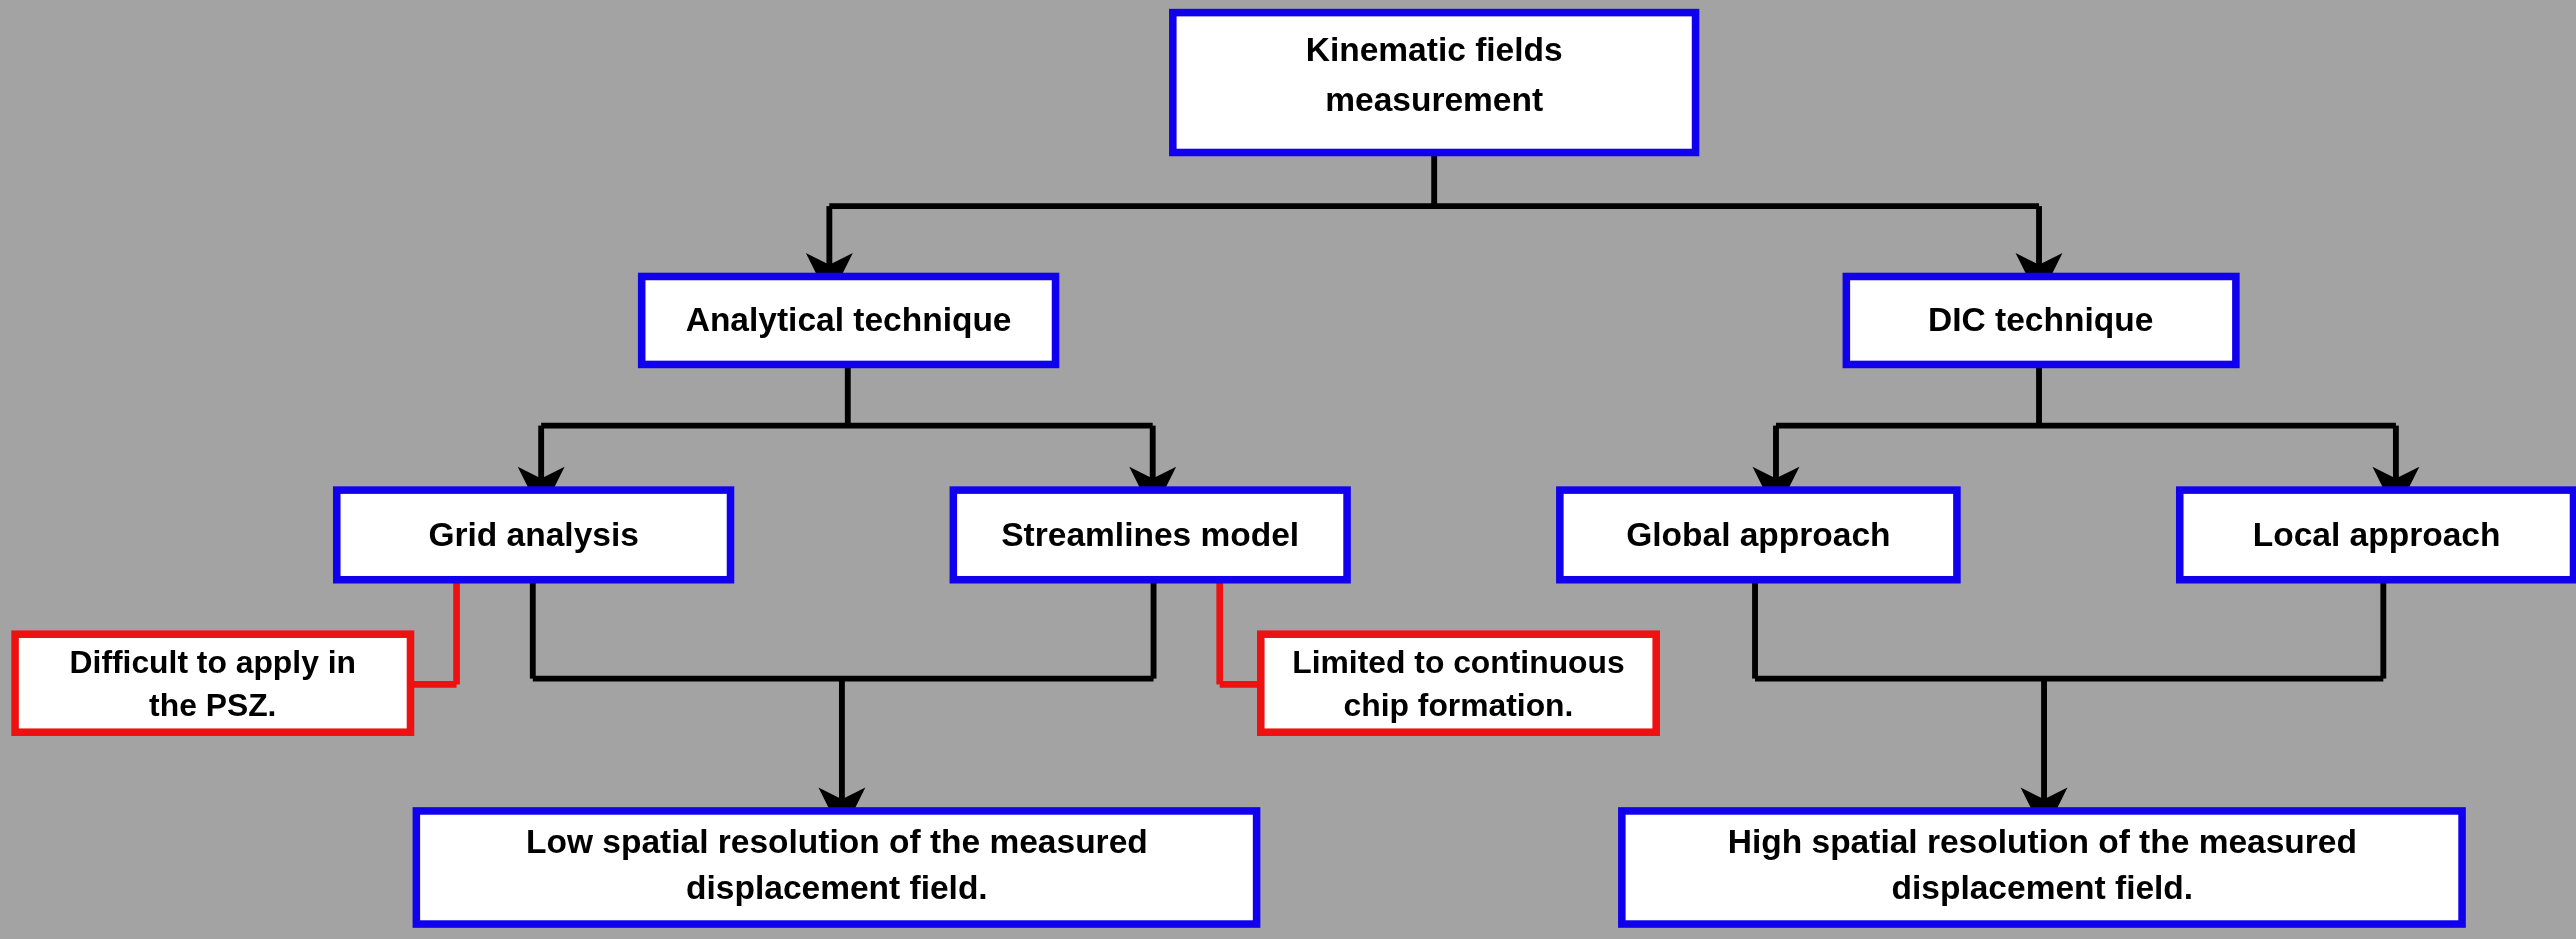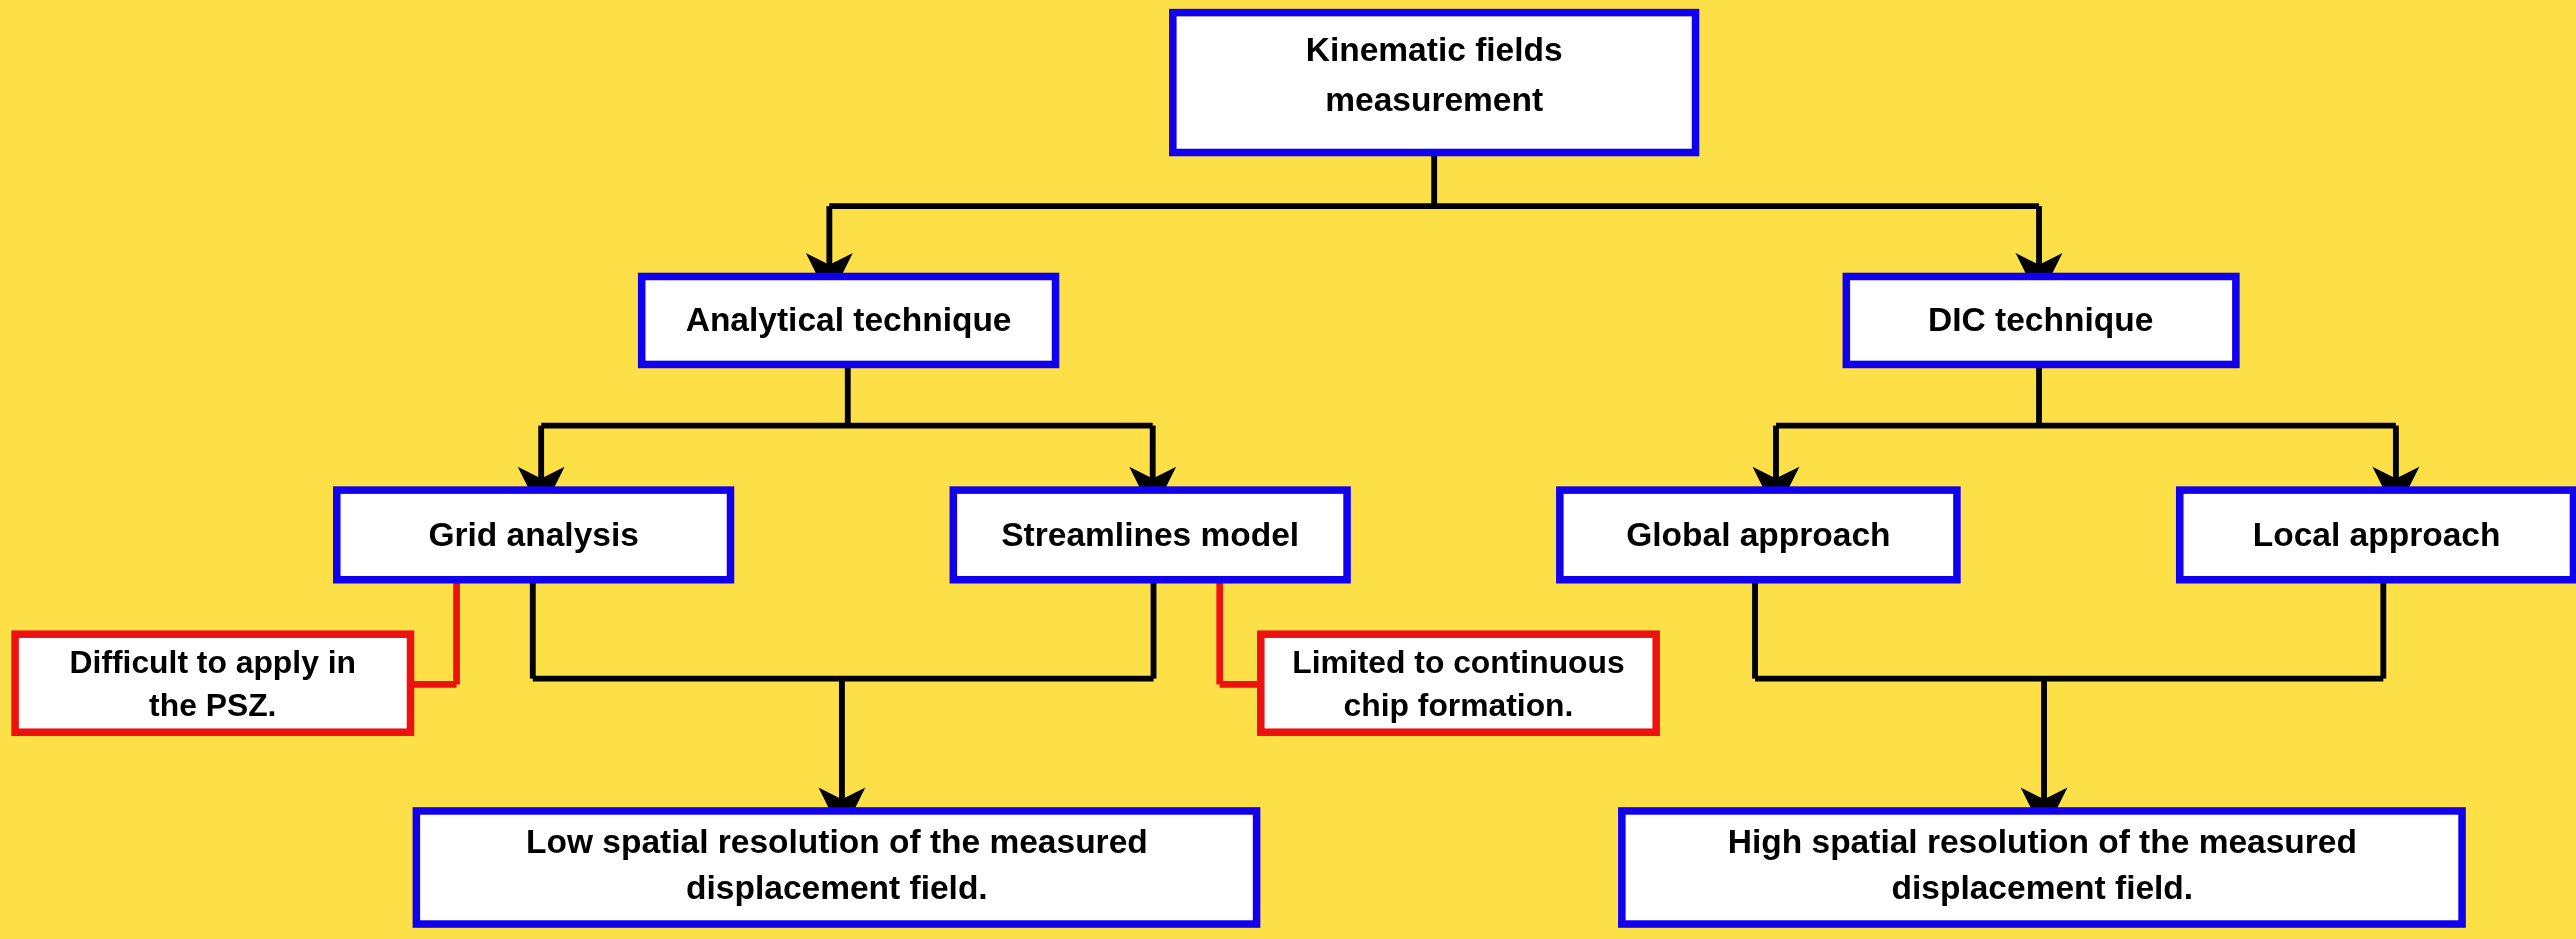--- a/index.html
+++ b/index.html
@@ -8,21 +8,21 @@
     padding: 0;
     background: #ffffff;
   }
   body {
     font-family: "Liberation Sans", sans-serif;
   }
   #diagram-root {
     position: relative;
     width: 2576px;
     height: 940px;
-    background: #fde047;
+    background: #a3a3a3;
     overflow: hidden;
   }
   svg.flow-canvas {
     display: block;
     width: 2576px;
     height: 940px;
   }
   .node-rect {
     fill: #ffffff;
   }

